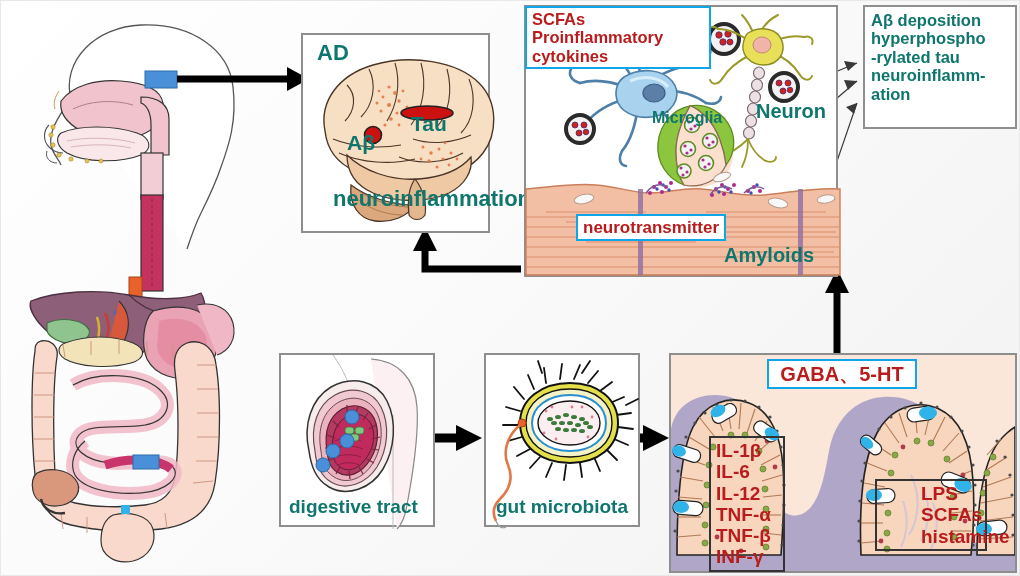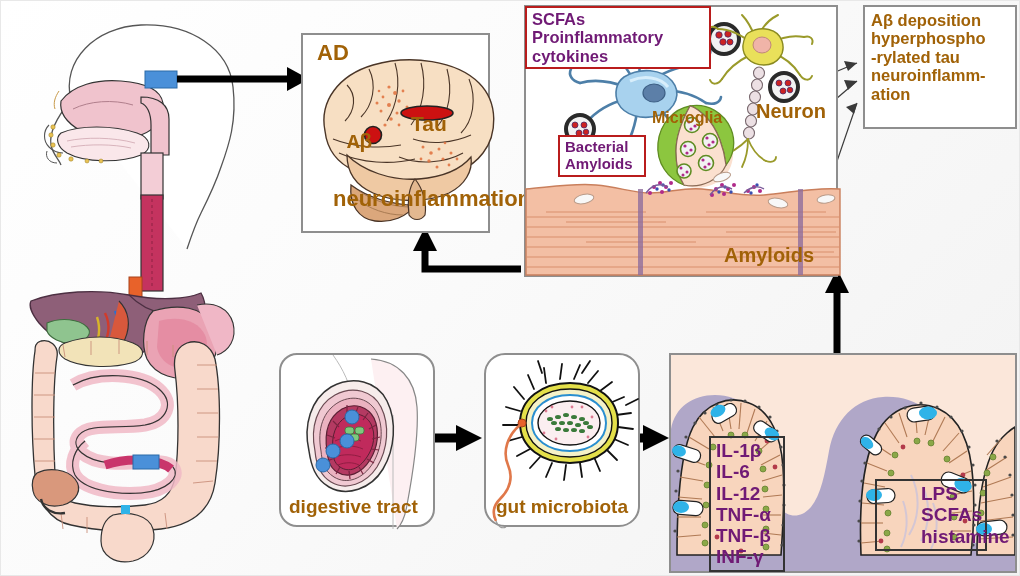--- a/index.html
+++ b/index.html
@@ -1,23 +1,23 @@
 <!DOCTYPE html>
 <html><head>
 <meta charset="utf-8">
 <style>
   html,body{margin:0;padding:0;background:#ffffff;}
   body{font-family:"Liberation Sans",sans-serif;}
   #figure{position:relative;width:1020px;height:576px;background:
      linear-gradient(135deg,#ffffff 0%,#fbfbfb 40%,#f2f2f2 100%);
      overflow:hidden;border:1px solid #e8e8e8;box-sizing:border-box;}
   .panel{position:absolute;box-sizing:border-box;border:2px solid #8e8e8e;background:#ffffff;}
-  .lbl{position:absolute;font-weight:bold;color:#a16207;line-height:1.08;white-space:pre-line;}
-  .boxlbl{position:absolute;box-sizing:border-box;border:2px solid #b91c1c;background:#ffffff;
-          font-weight:bold;color:#701a75;line-height:1.12;padding:2px 5px;white-space:pre-line;}
+  .lbl{position:absolute;font-weight:bold;color:#0f766e;line-height:1.08;white-space:pre-line;}
+  .boxlbl{position:absolute;box-sizing:border-box;border:2px solid #0ea5e9;background:#ffffff;
+          font-weight:bold;color:#b91c1c;line-height:1.12;padding:2px 5px;white-space:pre-line;}
   svg{position:absolute;left:0;top:0;overflow:visible;}
   .arw{stroke:#000;fill:none;}
   .thin{stroke:#3a3a3a;stroke-width:1.2;fill:none;}
 </style>
 </head>
 <body>
 
 <div id="figure">
 
   <svg width="290" height="560" style="left:0;top:4px;">
@@ -241,21 +241,21 @@
         <circle cx="154" cy="124" r="1.4"></circle>
           <circle cx="142" cy="108" r="1.3"></circle>
       </g>
 
       <ellipse cx="124" cy="78" rx="26" ry="7" fill="#cc1111" stroke="#222" stroke-width="1.6"></ellipse>
 
       <circle cx="70" cy="100" r="8.5" fill="#cc1111" stroke="#222" stroke-width="1.6"></circle>
     </svg>
     <div class="lbl" style="left:14px;top:6px;font-size:22px;">AD</div>
     <div class="lbl" style="left:108px;top:78px;font-size:21px;">Tau</div>
-    <div class="lbl" style="left:44px;top:97px;font-size:21px;font-family:Liberation Mono, monospace;">Aβ</div>
+    <div class="lbl" style="left:44px;top:97px;font-size:21px;">Aβ</div>
     <div class="lbl" style="left:30px;top:152px;font-size:22px;">neuroinflammation</div>
   </div>
 
   <div class="panel" style="left:523px;top:4px;width:314px;height:272px;">
     <svg width="314" height="272">
 
       <g>
         <g stroke="#4d7fa8" stroke-width="2.6" fill="none" stroke-linecap="round">
           <path d="M108 72 C96 58 90 42 92 26"></path>
           <path d="M92 26 C88 20 82 18 78 22"></path>
@@ -444,34 +444,33 @@
           <path d="M218 186 C224 180 232 178 238 182"></path>
         </g>
       </g>
     </svg>
 
     <div class="boxlbl" style="left:-1px;top:-1px;width:186px;font-size:16.5px;">SCFAs
 Proinflammatory
 cytokines</div>
     <div class="lbl" style="left:126px;top:102px;font-size:16px;">Microglia</div>
     <div class="lbl" style="left:230px;top:94px;font-size:20px;">Neuron</div>
-    <div class="boxlbl" style="left:32px;top:128px;width:88px;font-size:15px;">Bacterial
-Amyloids</div>
+    <div class="boxlbl" style="left:50px;top:207px;width:150px;font-size:17px;">neurotransmitter</div>
     <div class="lbl" style="left:198px;top:238px;font-size:20px;">Amyloids</div>
   </div>
 
   <div class="panel" style="left:862px;top:4px;width:154px;height:124px;padding:4px 6px;">
     <div class="lbl" style="position:static;font-size:16.5px;line-height:1.12;">Aβ deposition
 hyperphospho
 -rylated tau
 neuroinflamm-
 ation</div>
   </div>
 
-  <div class="panel" style="left:278px;top:352px;width:156px;height:174px;border-radius:18px;">
+  <div class="panel" style="left:278px;top:352px;width:156px;height:174px;">
     <svg width="156" height="174">
 
       <path d="M90 4 C118 6 134 24 136 52 C138 82 132 118 126 150 C124 162 120 170 116 174" fill="#fdf0f2" stroke="#888" stroke-width="1.2"></path>
       <path d="M52 0 C62 14 70 30 72 48" fill="none" stroke="#bbb" stroke-width="1"></path>
       <path d="M112 60 L112 174" fill="none" stroke="#bbb" stroke-width="1"></path>
 
       <path d="M28 96 C22 70 30 44 50 32 C72 20 96 26 106 46
                C116 66 114 94 102 114 C90 134 66 142 48 132 C34 124 30 110 28 96 Z" fill="#f6eceb" stroke="#333" stroke-width="1.5"></path>
       <path d="M34 96 C29 72 36 50 54 40 C72 30 92 36 100 52
                C109 70 107 94 96 112 C85 129 65 136 50 127 C38 120 35 108 34 96 Z" fill="#f0c9d2" stroke="#6a4a52" stroke-width="1.2"></path>
@@ -516,21 +515,21 @@
       <g fill="#4a90d9" stroke="#2a6aa8" stroke-width="1">
         <circle cx="71" cy="62" r="7"></circle>
         <circle cx="66" cy="86" r="7"></circle>
         <circle cx="52" cy="96" r="7"></circle>
         <circle cx="42" cy="110" r="7"></circle>
       </g>
     </svg>
     <div class="lbl" style="left:8px;top:142px;font-size:19px;">digestive tract</div>
   </div>
 
-  <div class="panel" style="left:483px;top:352px;width:156px;height:174px;border-radius:21px;">
+  <div class="panel" style="left:483px;top:352px;width:156px;height:174px;">
     <svg width="156" height="174">
 
       <g stroke="#111" stroke-width="1.8" fill="none" stroke-linecap="round">
         <path d="M38 44 L28 32"></path>
           <path d="M48 34 L42 20"></path>
           <path d="M60 28 L58 13"></path>
         <path d="M74 24 L76 9"></path>
           <path d="M88 24 L94 10"></path>
           <path d="M102 28 L112 16"></path>
         <path d="M114 36 L126 27"></path>
@@ -791,20 +790,21 @@
         </g>
 
         <g fill="none" stroke="#c8c2dc" stroke-width="2" opacity=".75">
           <path d="M240 120 C250 140 248 164 238 180"></path>
           <path d="M252 132 C260 150 258 172 250 186"></path>
           <path d="M232 146 C238 162 236 180 230 192"></path>
           <path d="M262 148 C268 164 266 182 260 194"></path>
         </g>
       </g>
     </svg>
+    <div class="boxlbl" style="left:96px;top:4px;width:150px;font-size:20px;text-align:center;padding:2px 4px;">GABA、5-HT</div>
     <div class="boxlbl" style="left:38px;top:62px;width:76px;font-size:19px;background:transparent;border-color:#333;margin-top:19px;">IL-1β
 IL-6
 IL-12
 TNF-α
 TNF-β
 INF-γ</div>
     <div class="boxlbl" style="left:204px;top:124px;width:112px;font-size:19px;background:transparent;border-color:#333;padding-left:44px;">LPS
 SCFAs
 histamine</div>
   </div>

